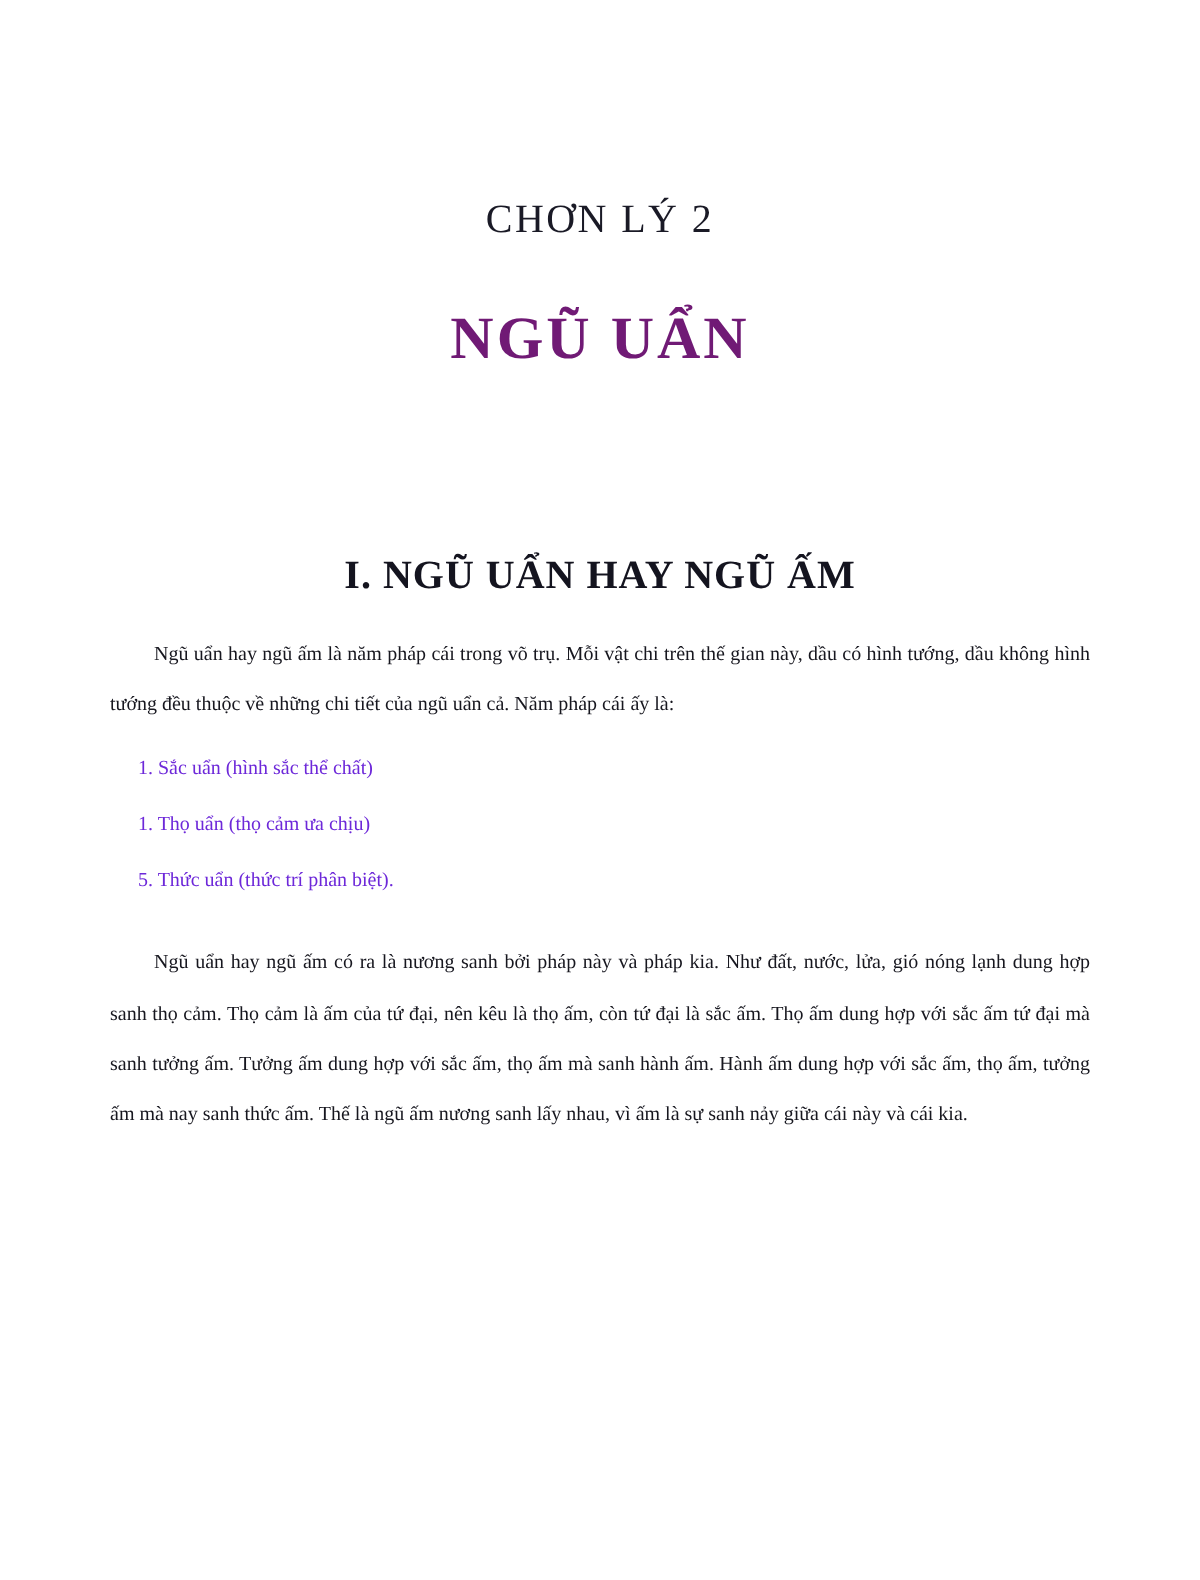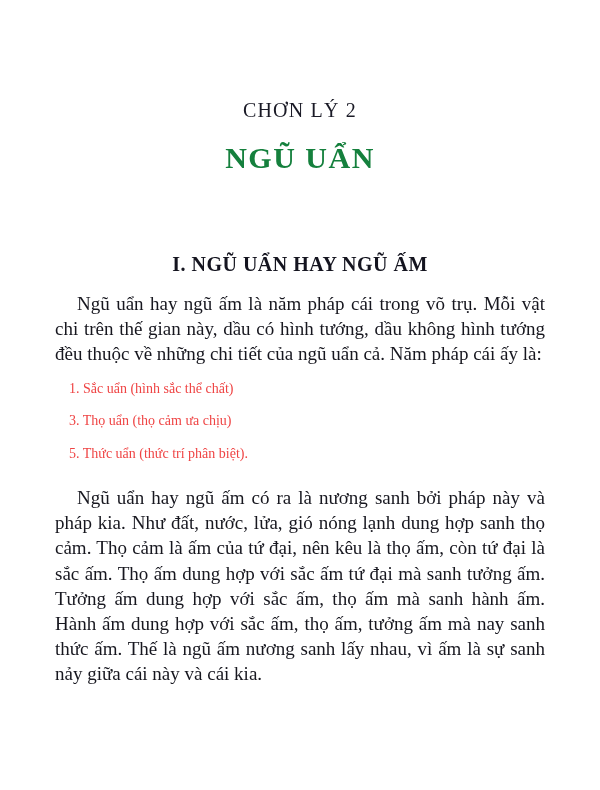--- a/index.html
+++ b/index.html
@@ -31,28 +31,28 @@
     padding-top: 98px;
     text-align: center;
     font-size: 20px;
     font-weight: 400;
     letter-spacing: 1.2px;
     line-height: 1.2;
     color: #1a1a26;
   }
 
   .chapter-title {
-    margin: 0;
+    margin: 12px;
     padding-top: 18px;
     text-align: center;
     font-size: 30px;
     font-weight: 700;
     letter-spacing: 1.5px;
     line-height: 1.2;
-    color: #15803d;
+    color: #701a75;
   }
 
   
   .section-heading {
     margin: 0;
     padding-top: 75px;
     text-align: center;
     font-size: 20px;
     font-weight: 700;
     letter-spacing: 0.5px;
@@ -60,40 +60,40 @@
     color: #14141f;
   }
 
   
   .body-block {
     padding-top: 14px;
   }
 
   p.para {
     margin: 0;
-    font-size: 19px;
+    font-size: 10px;
     line-height: 25.2px;
     text-align: justify;
     text-justify: inter-word;
     text-indent: 22px;
     color: #17171f;
     hyphens: none;
   }
 
   
   ol.uan-list {
     margin: 0;
     padding: 14px 0 0 0;
     list-style: none;
   }
 
   ol.uan-list li {
-    font-size: 14px;
+    font-size: 10px;
     line-height: 1.2;
-    color: #ef4444;
+    color: #6d28d9;
     padding-left: 14px;
     margin-bottom: 16px;
     white-space: nowrap;
   }
 
   ol.uan-list li:last-child {
     margin-bottom: 0;
   }
 
   .list-gap-after {
@@ -114,21 +114,21 @@
   <h1 class="chapter-title">NGŨ UẨN</h1>
 
   <h3 class="section-heading">I. NGŨ UẨN HAY NGŨ ẤM</h3>
 
   <div class="body-block">
 
     <p class="para">Ngũ uẩn hay ngũ ấm là năm pháp cái trong võ trụ. Mỗi vật chi trên thế gian này, dầu có hình tướng, dầu không hình tướng đều thuộc về những chi tiết của ngũ uẩn cả. Năm pháp cái ấy là:</p>
 
     <ol class="uan-list">
       <li>1. Sắc uẩn (hình sắc thể chất)</li>
-      <li>3. Thọ uẩn (thọ cảm ưa chịu)</li>
+      <li>1. Thọ uẩn (thọ cảm ưa chịu)</li>
       <li>5. Thức uẩn (thức trí phân biệt).</li>
     </ol>
 
     <div class="list-gap-after"></div>
 
 
     <div class="para-group-gap"></div>
 
     <p class="para">Ngũ uẩn hay ngũ ấm có ra là nương sanh bởi pháp này và pháp kia. Như đất, nước, lửa, gió nóng lạnh dung hợp sanh thọ cảm. Thọ cảm là ấm của tứ đại, nên kêu là thọ ấm, còn tứ đại là sắc ấm. Thọ ấm dung hợp với sắc ấm tứ đại mà sanh tưởng ấm. Tưởng ấm dung hợp với sắc ấm, thọ ấm mà sanh hành ấm. Hành ấm dung hợp với sắc ấm, thọ ấm, tưởng ấm mà nay sanh thức ấm. Thế là ngũ ấm nương sanh lấy nhau, vì ấm là sự sanh nảy giữa cái này và cái kia.</p>
 

